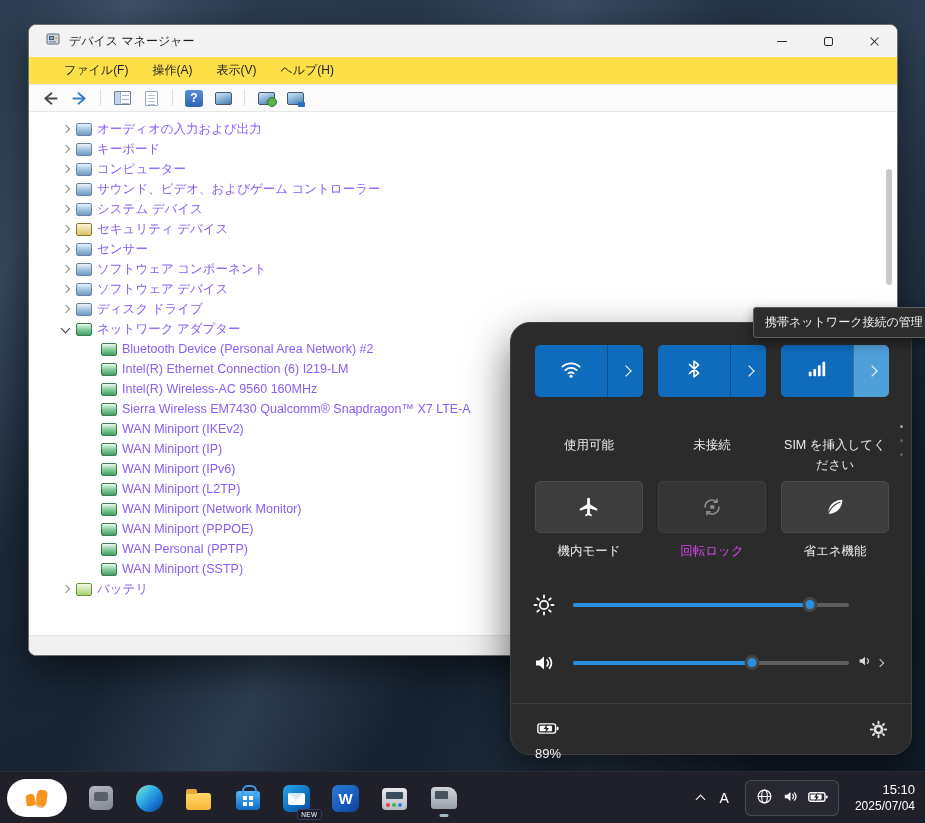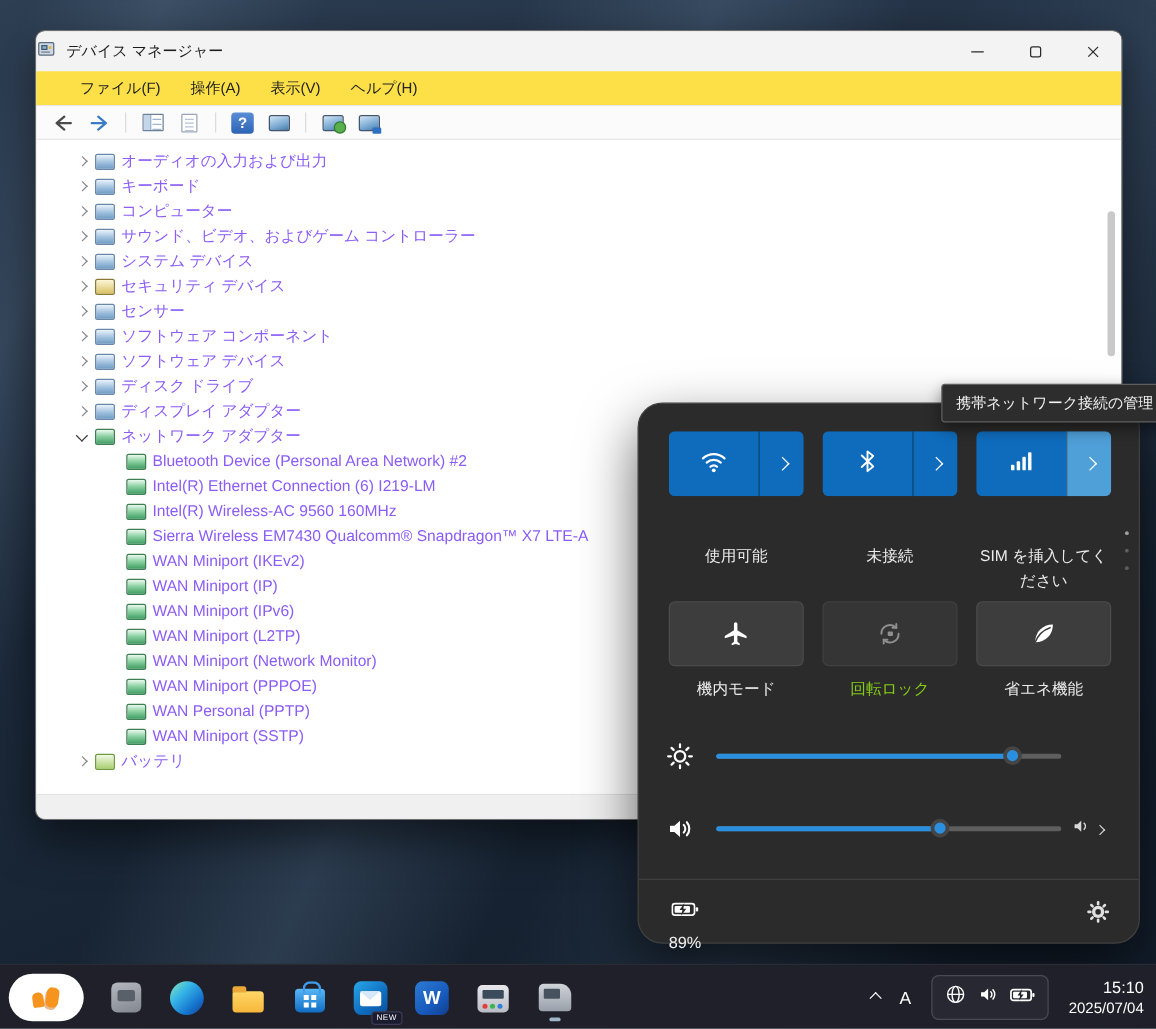--- a/index.html
+++ b/index.html
@@ -11,21 +11,21 @@
       linear-gradient(115deg, rgba(150,180,210,0) 2%, rgba(150,180,210,.16) 10%, rgba(150,180,210,0) 20%),
       linear-gradient(115deg, rgba(130,160,195,0) 32%, rgba(130,160,195,.20) 44%, rgba(130,160,195,0) 56%),
       linear-gradient(115deg, rgba(110,140,175,0) 58%, rgba(110,140,175,.16) 72%, rgba(110,140,175,0) 86%),
       linear-gradient(160deg, #2e3f54 0%, #1c2a3b 45%, #111c29 100%);
   }
 
   
   .window { position:absolute; left:28px; top:24px; width:870px; height:632px;
     background:#fff; border:1px solid #6e6e6e; border-radius:8px;
     box-shadow:0 14px 36px rgba(0,0,0,.55); overflow:hidden; z-index:2; }
-  .titlebar { height:32px; background:#f3f3f3; display:flex; align-items:center; padding-left:0; gap:8px; }
+  .titlebar { height:32px; background:#f3f3f3; display:flex; align-items:center; padding-left:16px; gap:8px; }
   .title-text { font-size:12px; color:#1b1b1b; }
   .win-controls { margin-left:auto; display:flex; height:100%; }
   .win-btn { width:46px; height:100%; display:flex; align-items:center; justify-content:center; }
   .min-glyph { width:10px; height:1px; background:#2b2b2b; }
   .max-glyph { width:9px; height:9px; border:1px solid #2b2b2b; border-radius:2px; }
   .close-glyph { position:relative; width:11px; height:11px; }
   .close-glyph::before,.close-glyph::after { content:""; position:absolute; left:5px; top:0; width:1.3px; height:11px; background:#2b2b2b; }
   .close-glyph::before { transform:rotate(45deg); } .close-glyph::after { transform:rotate(-45deg); }
 
   .menubar { height:28px; display:flex; align-items:center; padding:0 26px; gap:6px;
@@ -82,21 +82,21 @@
   .tile.active .tile-main { background:var(--accent_blue,#0f6cbd); }
   .tile.active .tile-chev { background:var(--accent_blue,#0f6cbd); border-left:1px solid rgba(0,0,0,.28); }
   .tile-chev.hl { background:var(--accent_blue_hover,#4f9fd8) !important; }
   .tile.inactive { background:var(--tile_inactive,#3d3d3d); border:1px solid #4b4b4b; }
   .tile.disabled { background:#353535; border:1px solid #404040; }
   .chev-right { width:8px; height:8px; border-top:1.7px solid #fff; border-right:1.7px solid #fff;
     transform:rotate(45deg); display:inline-block; }
   .tile-label { position:absolute; width:108px; top:90px; text-align:center; font-size:12.5px;
     color:#ececec; line-height:1.6; }
   .tile-label.row2 { top:196px; }
-  .tile-label.dim { color:#84cc16; }
+  .tile-label.dim { color:#d946ef; }
   .qs-dots { position:absolute; right:8px; top:102px; display:flex; flex-direction:column; gap:11px; }
   .qs-dot { width:3px; height:3px; border-radius:50%; background:#5e5e5e; }
   .qs-dot.on { background:#a0a0a0; }
 
   .sl-icon { position:absolute; left:21px; }
   .sl-track { position:absolute; left:62px; width:276px; height:4px; border-radius:2px; background:#5e5e5e; }
   .sl-fill { position:absolute; left:0; top:0; height:4px; border-radius:2px; background:var(--slider_fill,#2b8fe0); }
   .sl-thumb { position:absolute; width:15px; height:15px; border-radius:50%;
     background:var(--slider_fill,#2b8fe0); border:3px solid #454545; transform:translateX(-50%); }
   .b-icon { top:270px; } .b-track { top:280px; } .b-thumb { top:274px; }
@@ -301,25 +301,20 @@
           <span class="dev-icon ic-software"></span>
           <span class="tree-label">ソフトウェア デバイス</span>
         </div>
 
         <div class="tree-row lv1">
           <span class="chev collapsed"></span>
           <span class="dev-icon ic-disk"></span>
           <span class="tree-label">ディスク ドライブ</span>
         </div>
 
-        <div class="tree-row lv1">
-          <span class="chev collapsed"></span>
-          <span class="dev-icon ic-display"></span>
-          <span class="tree-label">ディスプレイ アダプター</span>
-        </div>
 
         <div class="tree-row lv1">
           <span class="chev expanded"></span>
           <span class="dev-icon ic-network"></span>
           <span class="tree-label">ネットワーク アダプター</span>
         </div>
 
         <div class="tree-row lv2">
           <span class="chev none"></span>
           <span class="dev-icon ic-net"></span>

